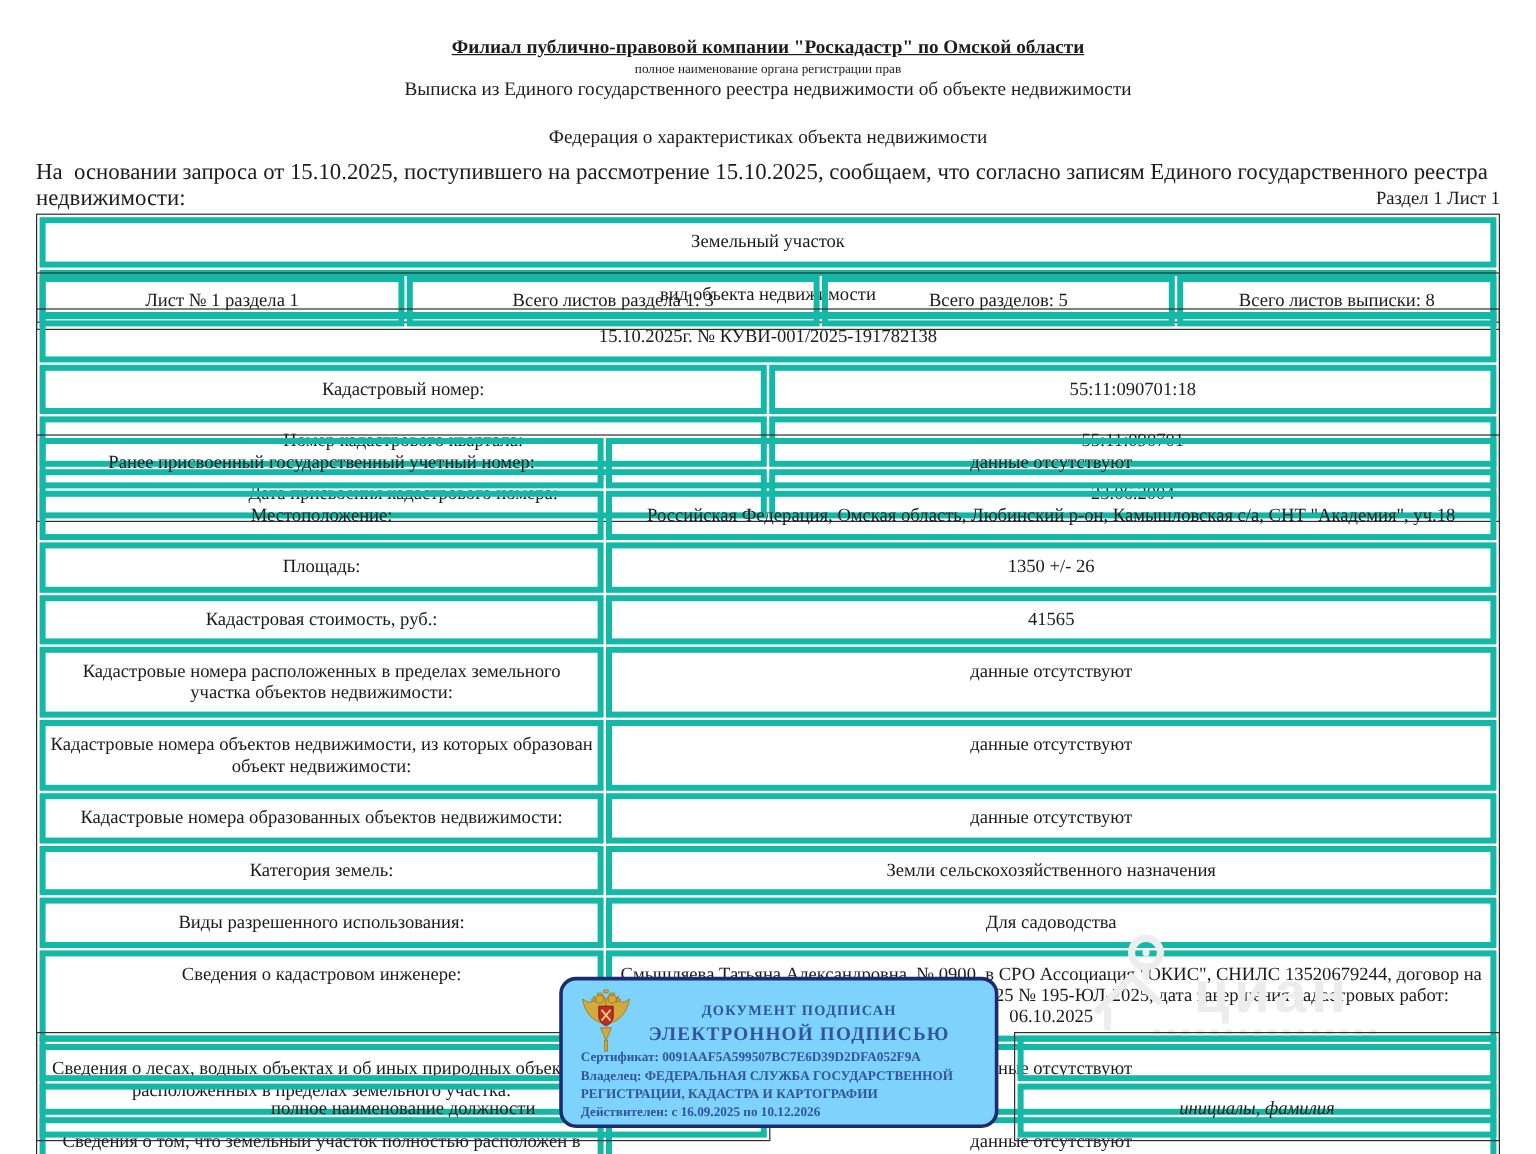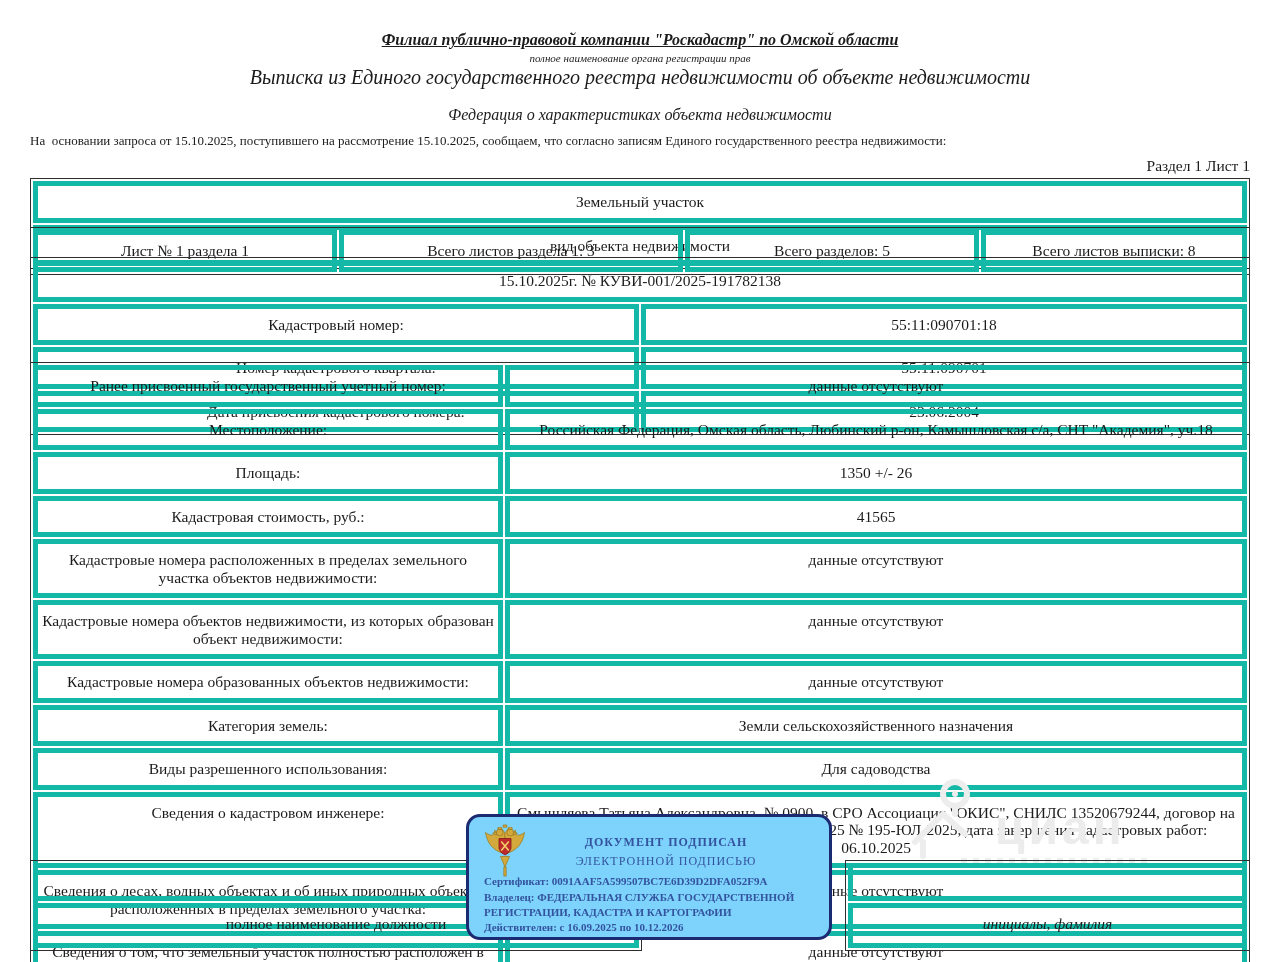--- a/index.html
+++ b/index.html
@@ -1,24 +1,24 @@
 <!DOCTYPE html>
 <html><head>
 <meta charset="utf-8">
 <style>
   html,body{margin:0;padding:0;background:#fff;}
   .page{position:relative;width:1280px;height:962px;background:#fff;overflow:hidden;
         font-family:"Liberation Serif","DejaVu Serif",serif;color:#1b1b1b;}
   .abs{position:absolute;}
-  .ctr{text-align:center;font-style:italic;}
+  .ctr{text-align:center;}
   .hdr-org{top:31px;left:0;width:100%;font-size:16px;font-weight:bold;text-decoration:underline;}
   .hdr-cap{top:52px;left:0;width:100%;font-size:11px;}
-  .hdr-title{top:66px;left:0;width:100%;font-size:20px;}
+  .hdr-title{top:66px;left:0;width:100%;font-size:16px;}
   .sec-title{top:106px;left:0;width:100%;font-size:16px;}
-  .req-line{top:133px;left:30px;width:1220px;font-size:13px;white-space:pre-wrap;}
+  .req-line{top:133px;left:30px;width:1220px;font-size:19px;white-space:pre-wrap;}
   .sheet-ref{top:157px;left:30px;width:1220px;font-size:15.5px;text-align:right;}
 
   table.tbl{border-collapse:separate;border-spacing:2px;border:1px solid #2e2e2e;
             table-layout:fixed;background:transparent;}
   table.tbl td{border:5px solid #14b8a6;font-size:15.5px;line-height:1.13;
                padding:7px 4px;vertical-align:top;overflow:hidden;text-align:center;}
   .tbl-a{top:178px;left:30px;width:1220px;}
   .tbl-a td{text-align:center;}
   .tbl-b{top:227px;left:30px;width:1220px;}
   .tbl-b td{text-align:center;}
@@ -30,21 +30,21 @@
   .sig-left{top:860px;left:30px;width:612px;z-index:2;}
   .sig-right{top:860px;left:845px;width:405px;z-index:2;font-style:italic;}
   .sig-empty{height:14px;}
   .sig-cap{height:21px;}
 
   .stamp{top:814px;left:466px;width:360px;height:120px;background:#7dd3fc;
          border:3px solid #1c2a72;border-radius:14px;z-index:5;}
   .stamp .t1{position:absolute;top:18px;left:40px;right:6px;text-align:center;
              font-size:12px;font-weight:bold;letter-spacing:1px;color:#33539e;}
   .stamp .t2{position:absolute;top:37px;left:40px;right:6px;text-align:center;
-             font-size:12px;font-weight:normal;letter-spacing:1px;color:#33539e;}
+             font-size:16px;font-weight:bold;letter-spacing:1px;color:#33539e;}
   .stamp .ln{position:absolute;left:15px;right:8px;font-size:11px;font-weight:bold;
              color:#33539e;white-space:nowrap;}
   .stamp .cert{top:58px;}
   .stamp .own1{top:74px;}
   .stamp .own2{top:89px;}
   .stamp .val{top:104px;font-size:11px;}
   .stamp .eagle{position:absolute;top:6px;left:12px;}
 
   .wm{top:772px;left:903px;width:300px;height:100px;z-index:0;color:#ececec;}
   .wm .wm-text{position:absolute;left:92px;top:28px;font-family:"Liberation Sans","DejaVu Sans",sans-serif;

